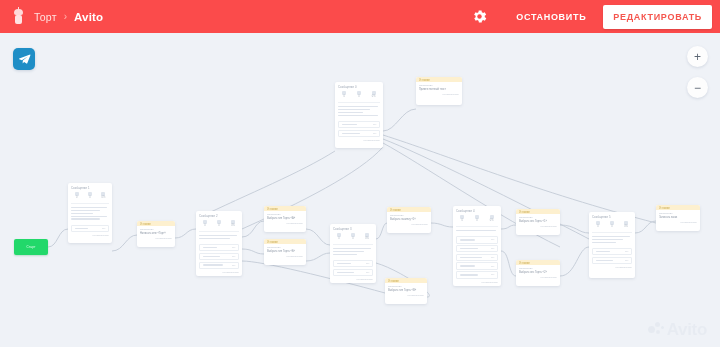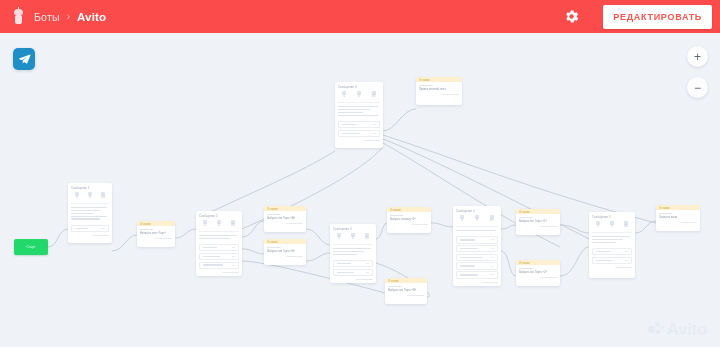--- a/index.html
+++ b/index.html
@@ -179,33 +179,34 @@
 <body>
 
 <div id="app">
 
   <div class="header">
     <div class="bot-glyph">
       <span class="ant"></span>
         <span class="head"></span>
         <span class="body"></span>
     </div>
-    <span class="crumb">Боты</span>
+    <span class="crumb">Торт</span>
     <span class="crumb-sep">›</span>
     <span class="crumb-current">Avito</span>
 
     <div class="header-spacer"></div>
 
     <div class="gear">
       <svg width="17" height="17" viewBox="0 0 24 24" aria-hidden="true">
         <path fill="#ffffff" d="M19.4 13a7.6 7.6 0 0 0 0-2l2-1.6-2-3.4-2.4 1a7.5 7.5 0 0 0-1.7-1l-.4-2.6h-4l-.4 2.6a7.5 7.5 0 0 0-1.7 1l-2.4-1-2 3.4L6.6 11a7.6 7.6 0 0 0 0 2l-2 1.6 2 3.4 2.4-1c.5.4 1.1.8 1.7 1l.4 2.6h4l.4-2.6c.6-.2 1.2-.6 1.7-1l2.4 1 2-3.4-2-1.6z"></path>
         <circle cx="12" cy="12" r="3.1" fill="#fb4b4b"></circle>
       </svg>
     </div>
 
+    <button class="btn-stop">ОСТАНОВИТЬ</button>
     <button class="btn-edit">РЕДАКТИРОВАТЬ</button>
   </div>
 
   <div class="canvas">
 
     <svg class="edges" viewBox="0 0 720 314" preserveAspectRatio="none">
 
       <path d="M48 214 C58 214 58 196 68 196"></path>
 
       <path d="M112 218 C124 218 126 202 137 202"></path>

